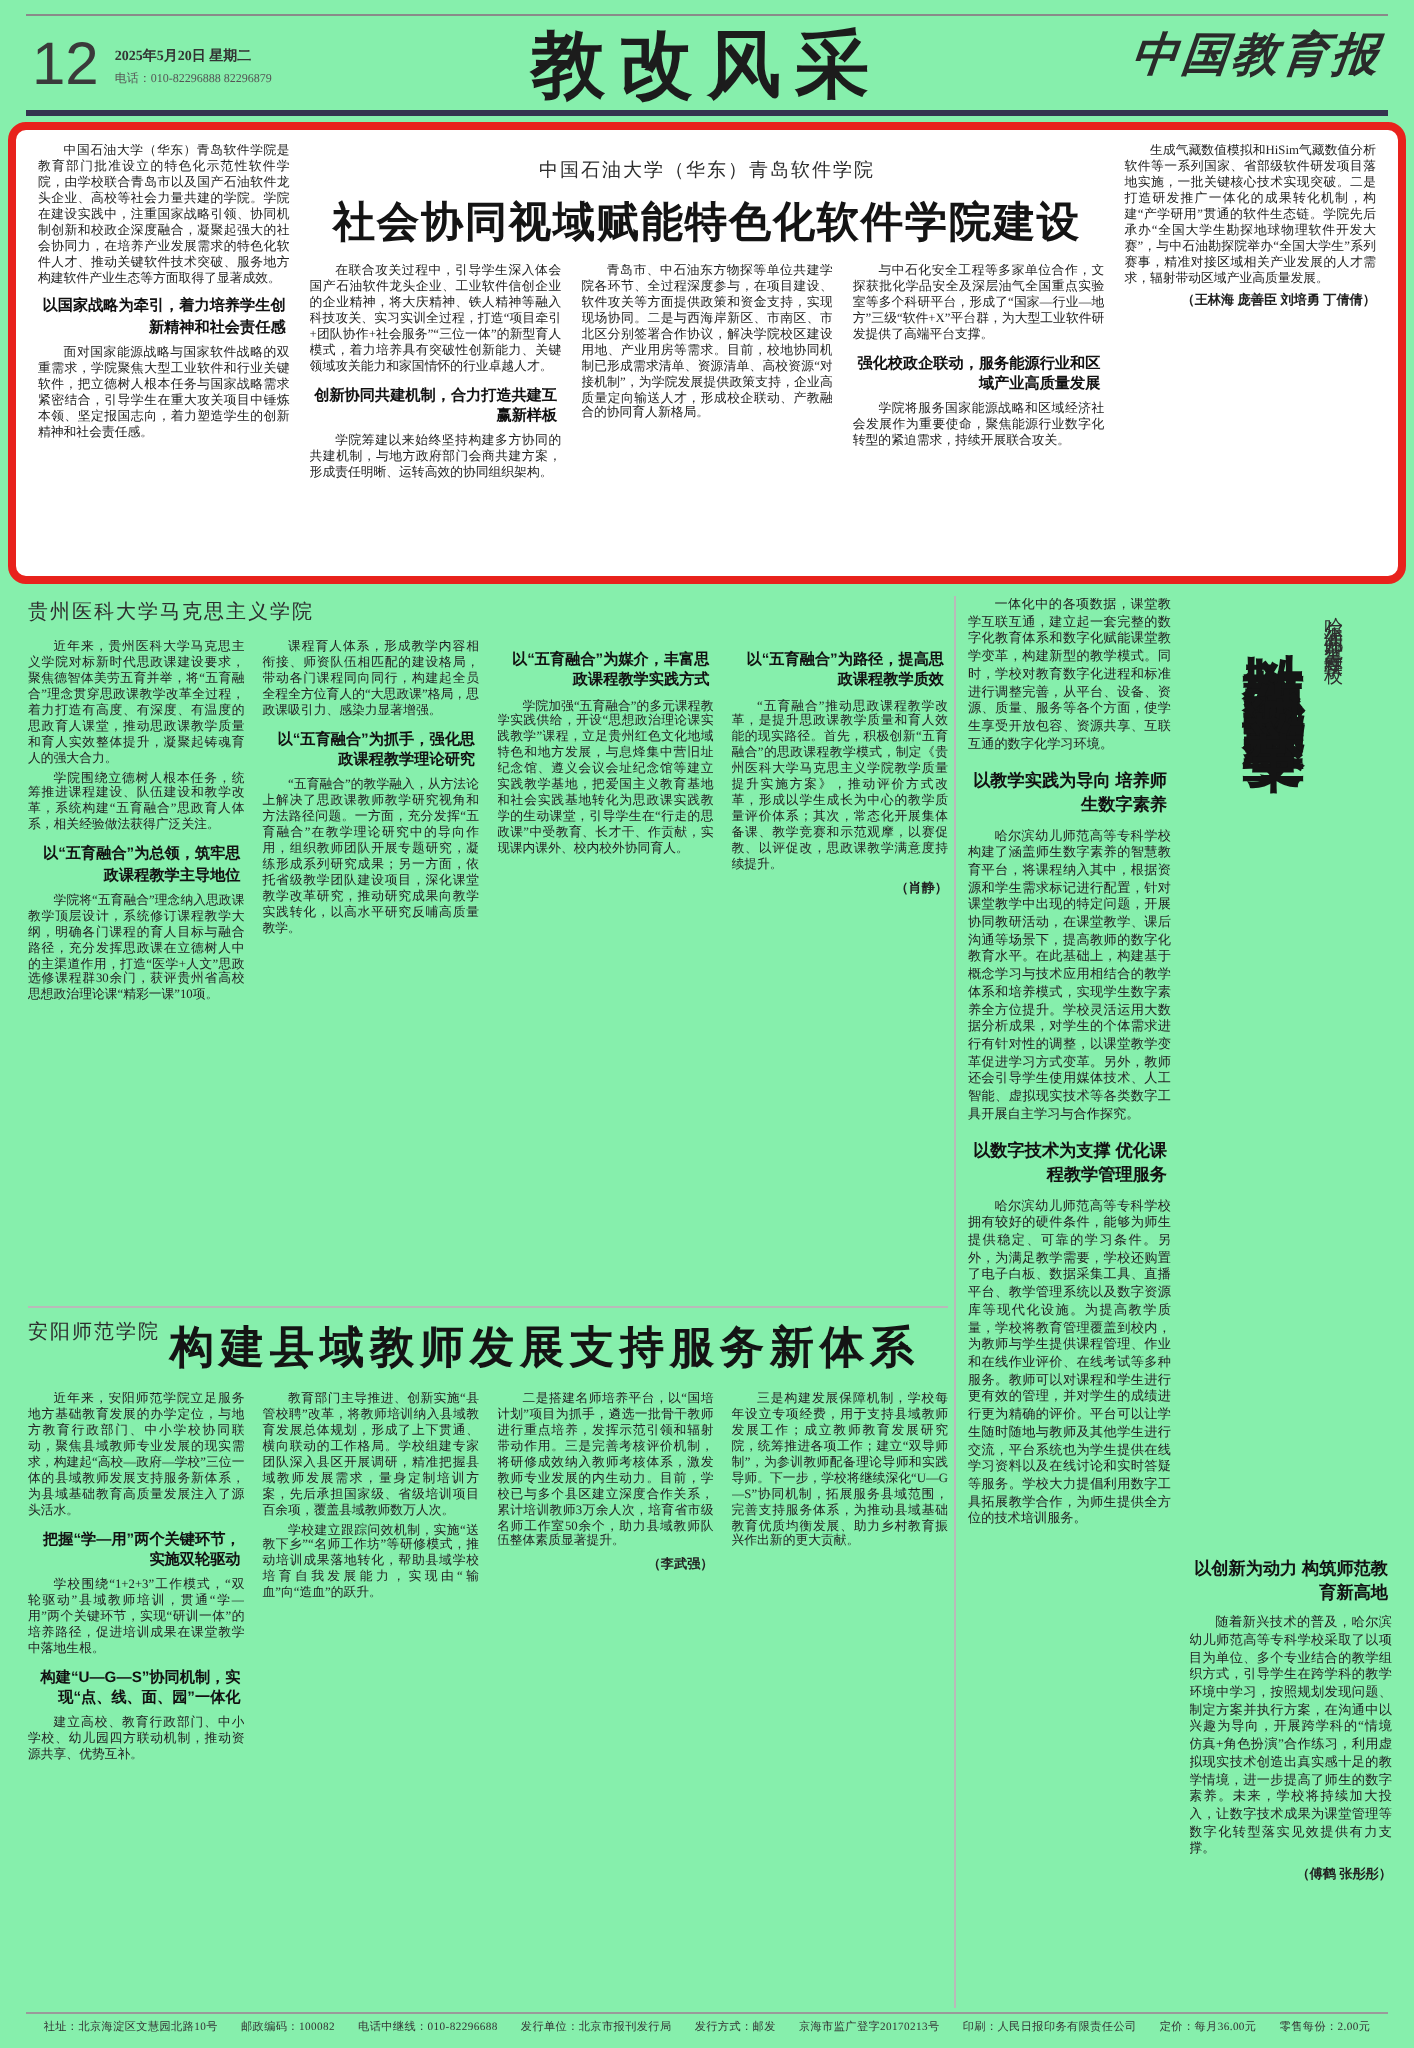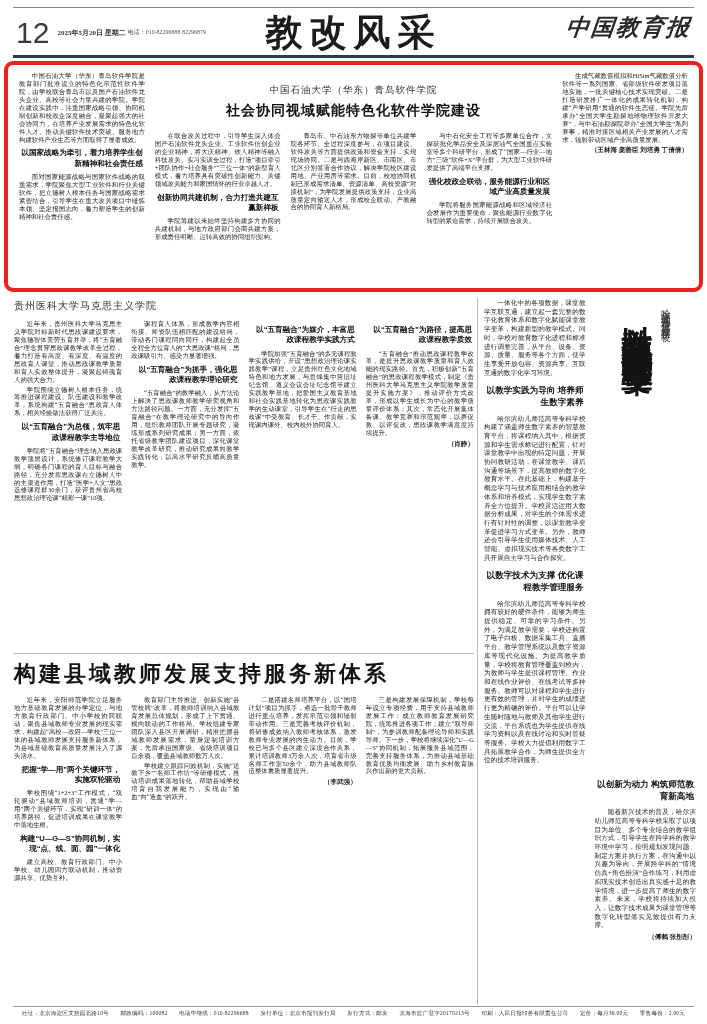--- a/index.html
+++ b/index.html
@@ -1,44 +1,44 @@
 <!DOCTYPE html>
 <html><head>
 <meta charset="utf-8">
 <style>
   html,body{margin:0;padding:0;}
   body{width:707px;height:1024px;background:#e9e7e2;font-family:"Liberation Serif","DejaVu Serif",serif;}
-  .page{position:relative;width:707px;height:1024px;background:#ffffff;overflow:hidden;color:#262626;}
+  .page{position:relative;width:707px;height:1024px;background:#86efac;overflow:hidden;color:#262626;}
 
   
   .rule-top{position:absolute;top:7px;left:13px;right:13px;border-top:1px solid #8a8a8a;}
   .hdr{position:absolute;top:13px;left:16px;right:16px;height:40px;display:flex;align-items:center;}
   .pageno{font-size:30px;font-weight:500;color:#3a3a3a;font-family:"Liberation Sans","DejaVu Sans",sans-serif;line-height:1;}
-  .hdr-meta{margin-left:8px;display:flex;flex-direction:row;gap:2px;}
+  .hdr-meta{margin-left:8px;display:flex;flex-direction:column;gap:2px;}
   .hdr-meta .d1{font-size:7px;font-weight:700;color:#333;}
   .hdr-meta .d2{font-size:6px;color:#555;}
   .section-title{position:absolute;left:50%;top:8px;transform:translateX(-50%);font-size:37px;font-weight:700;letter-spacing:7px;color:#1c1c1c;font-family:"Liberation Serif","DejaVu Serif",serif;white-space:nowrap;}
   .masthead{position:absolute;right:16px;top:12px;font-size:23px;font-style:italic;font-weight:700;color:#2a2a2a;letter-spacing:2px;transform:skewX(-6deg);white-space:nowrap;}
   .rule-hdr{position:absolute;top:55px;left:13px;right:13px;height:3px;background:#34344e;}
 
   
   .kicker{text-align:center;font-size:10px;color:#2e2e2e;letter-spacing:1px;white-space:nowrap;}
   .headline{text-align:center;font-weight:900;color:#141414;font-family:"Liberation Sans","DejaVu Sans",sans-serif;white-space:nowrap;}
   .bt-p{font-size:6.4px;line-height:1.24;text-align:justify;text-indent:2em;margin:0 0 2px 0;color:#232323;}
   .sh{font-size:7.6px;font-weight:700;text-align:right;line-height:1.35;margin:5px 2px 4px 2px;color:#111;font-family:"Liberation Sans","DejaVu Sans",sans-serif;}
   .by{font-size:6.6px;font-weight:700;text-align:right;margin-top:3px;color:#222;}
   .colbox{overflow:hidden;}
 
   
   .lead-box{position:absolute;top:61px;left:4px;width:699px;height:231px;border:4px solid #e8221c;border-radius:9px;box-sizing:border-box;background:#fff;padding:7px 11px;}
   .lead-grid{display:grid;grid-template-columns:repeat(5,1fr);grid-template-rows:60px 1fr;column-gap:10px;height:100%;}
   .lead-col1{grid-column:1;grid-row:1/3;}
   .lead-head{grid-column:2/5;grid-row:1;display:flex;flex-direction:column;justify-content:center;gap:5px;}
   .lead-head .kicker{font-size:9.5px;}
-  .lead-head .headline{font-size:14px;letter-spacing:1px;}
+  .lead-head .headline{font-size:21px;letter-spacing:1px;}
   .lead-colA{grid-column:2;grid-row:2;}
   .lead-colB{grid-column:3;grid-row:2;}
   .lead-colC{grid-column:4;grid-row:2;}
   .lead-col5{grid-column:5;grid-row:1/3;}
 
   
   .band{position:absolute;left:14px;width:460px;}
   .band-mid{top:299px;height:352px;}
   .band-bot{top:659px;height:346px;}
   .band .headblock{display:flex;flex-direction:row;gap:5px;margin-bottom:7px;}
@@ -138,20 +138,21 @@
           <div class="by">（肖静）</div>
         </div>
     </div>
   </div>
 
   <div class="div-h"></div>
   <div class="div-v"></div>
 
   <div class="band band-bot">
     <div class="headblock">
+      <div class="kicker">安阳师范学院</div>
       <div class="headline">构建县域教师发展支持服务新体系</div>
     </div>
     <div class="band-cols">
       <div class="colbox">
           <p class="bt-p">近年来，安阳师范学院立足服务地方基础教育发展的办学定位，与地方教育行政部门、中小学校协同联动，聚焦县域教师专业发展的现实需求，构建起“高校—政府—学校”三位一体的县域教师发展支持服务新体系，为县域基础教育高质量发展注入了源头活水。</p>
           <div class="sh">把握“学—用”两个关键环节，实施双轮驱动</div>
           <p class="bt-p">学校围绕“1+2+3”工作模式，“双轮驱动”县域教师培训，贯通“学—用”两个关键环节，实现“研训一体”的培养路径，促进培训成果在课堂教学中落地生根。</p>
           <div class="sh">构建“U—G—S”协同机制，实现“点、线、面、园”一体化</div>
           <p class="bt-p">建立高校、教育行政部门、中小学校、幼儿园四方联动机制，推动资源共享、优势互补。</p>
         </div>

